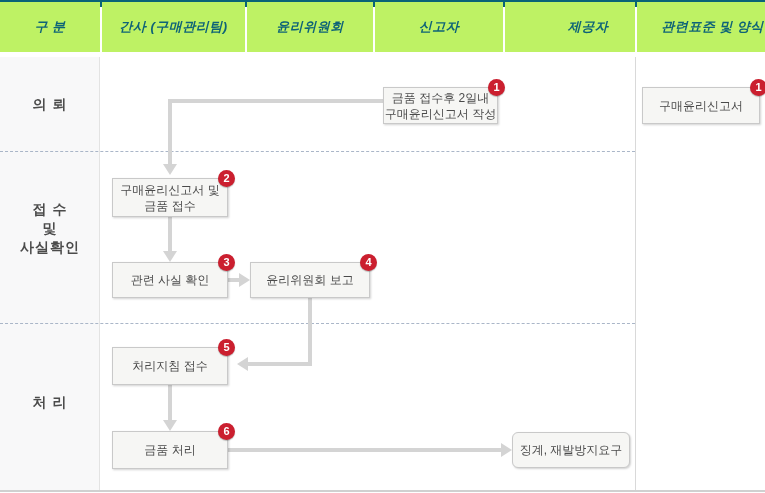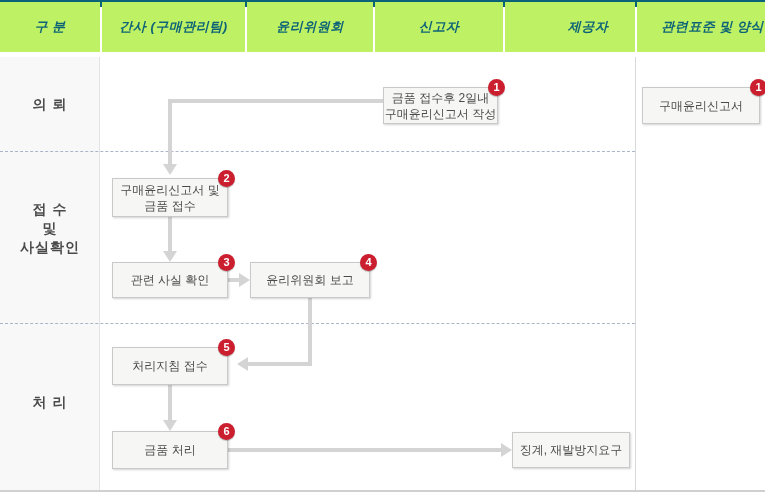--- a/index.html
+++ b/index.html
@@ -118,21 +118,21 @@
   <div class="flow-box" style="left:112px;top:347px;width:116px;height:38px;">
     <span class="badge">5</span>
     <span>처리지침 접수</span>
   </div>
 
   <div class="flow-box" style="left:112px;top:431px;width:116px;height:38px;">
     <span class="badge">6</span>
     <span>금품 처리</span>
   </div>
 
-  <div class="flow-box" style="left:512px;top:432px;width:118px;height:36px;">
+  <div class="flow-box" style="left:512px;top:432px;width:118px;height:36px;border-radius:6px;">
     <span>징계, 재발방지요구</span>
   </div>
 
   <div class="flow-box" style="left:642px;top:87px;width:118px;height:37px;">
     <span class="badge">1</span>
     <span>구매윤리신고서</span>
   </div>
 
 </div>
 

